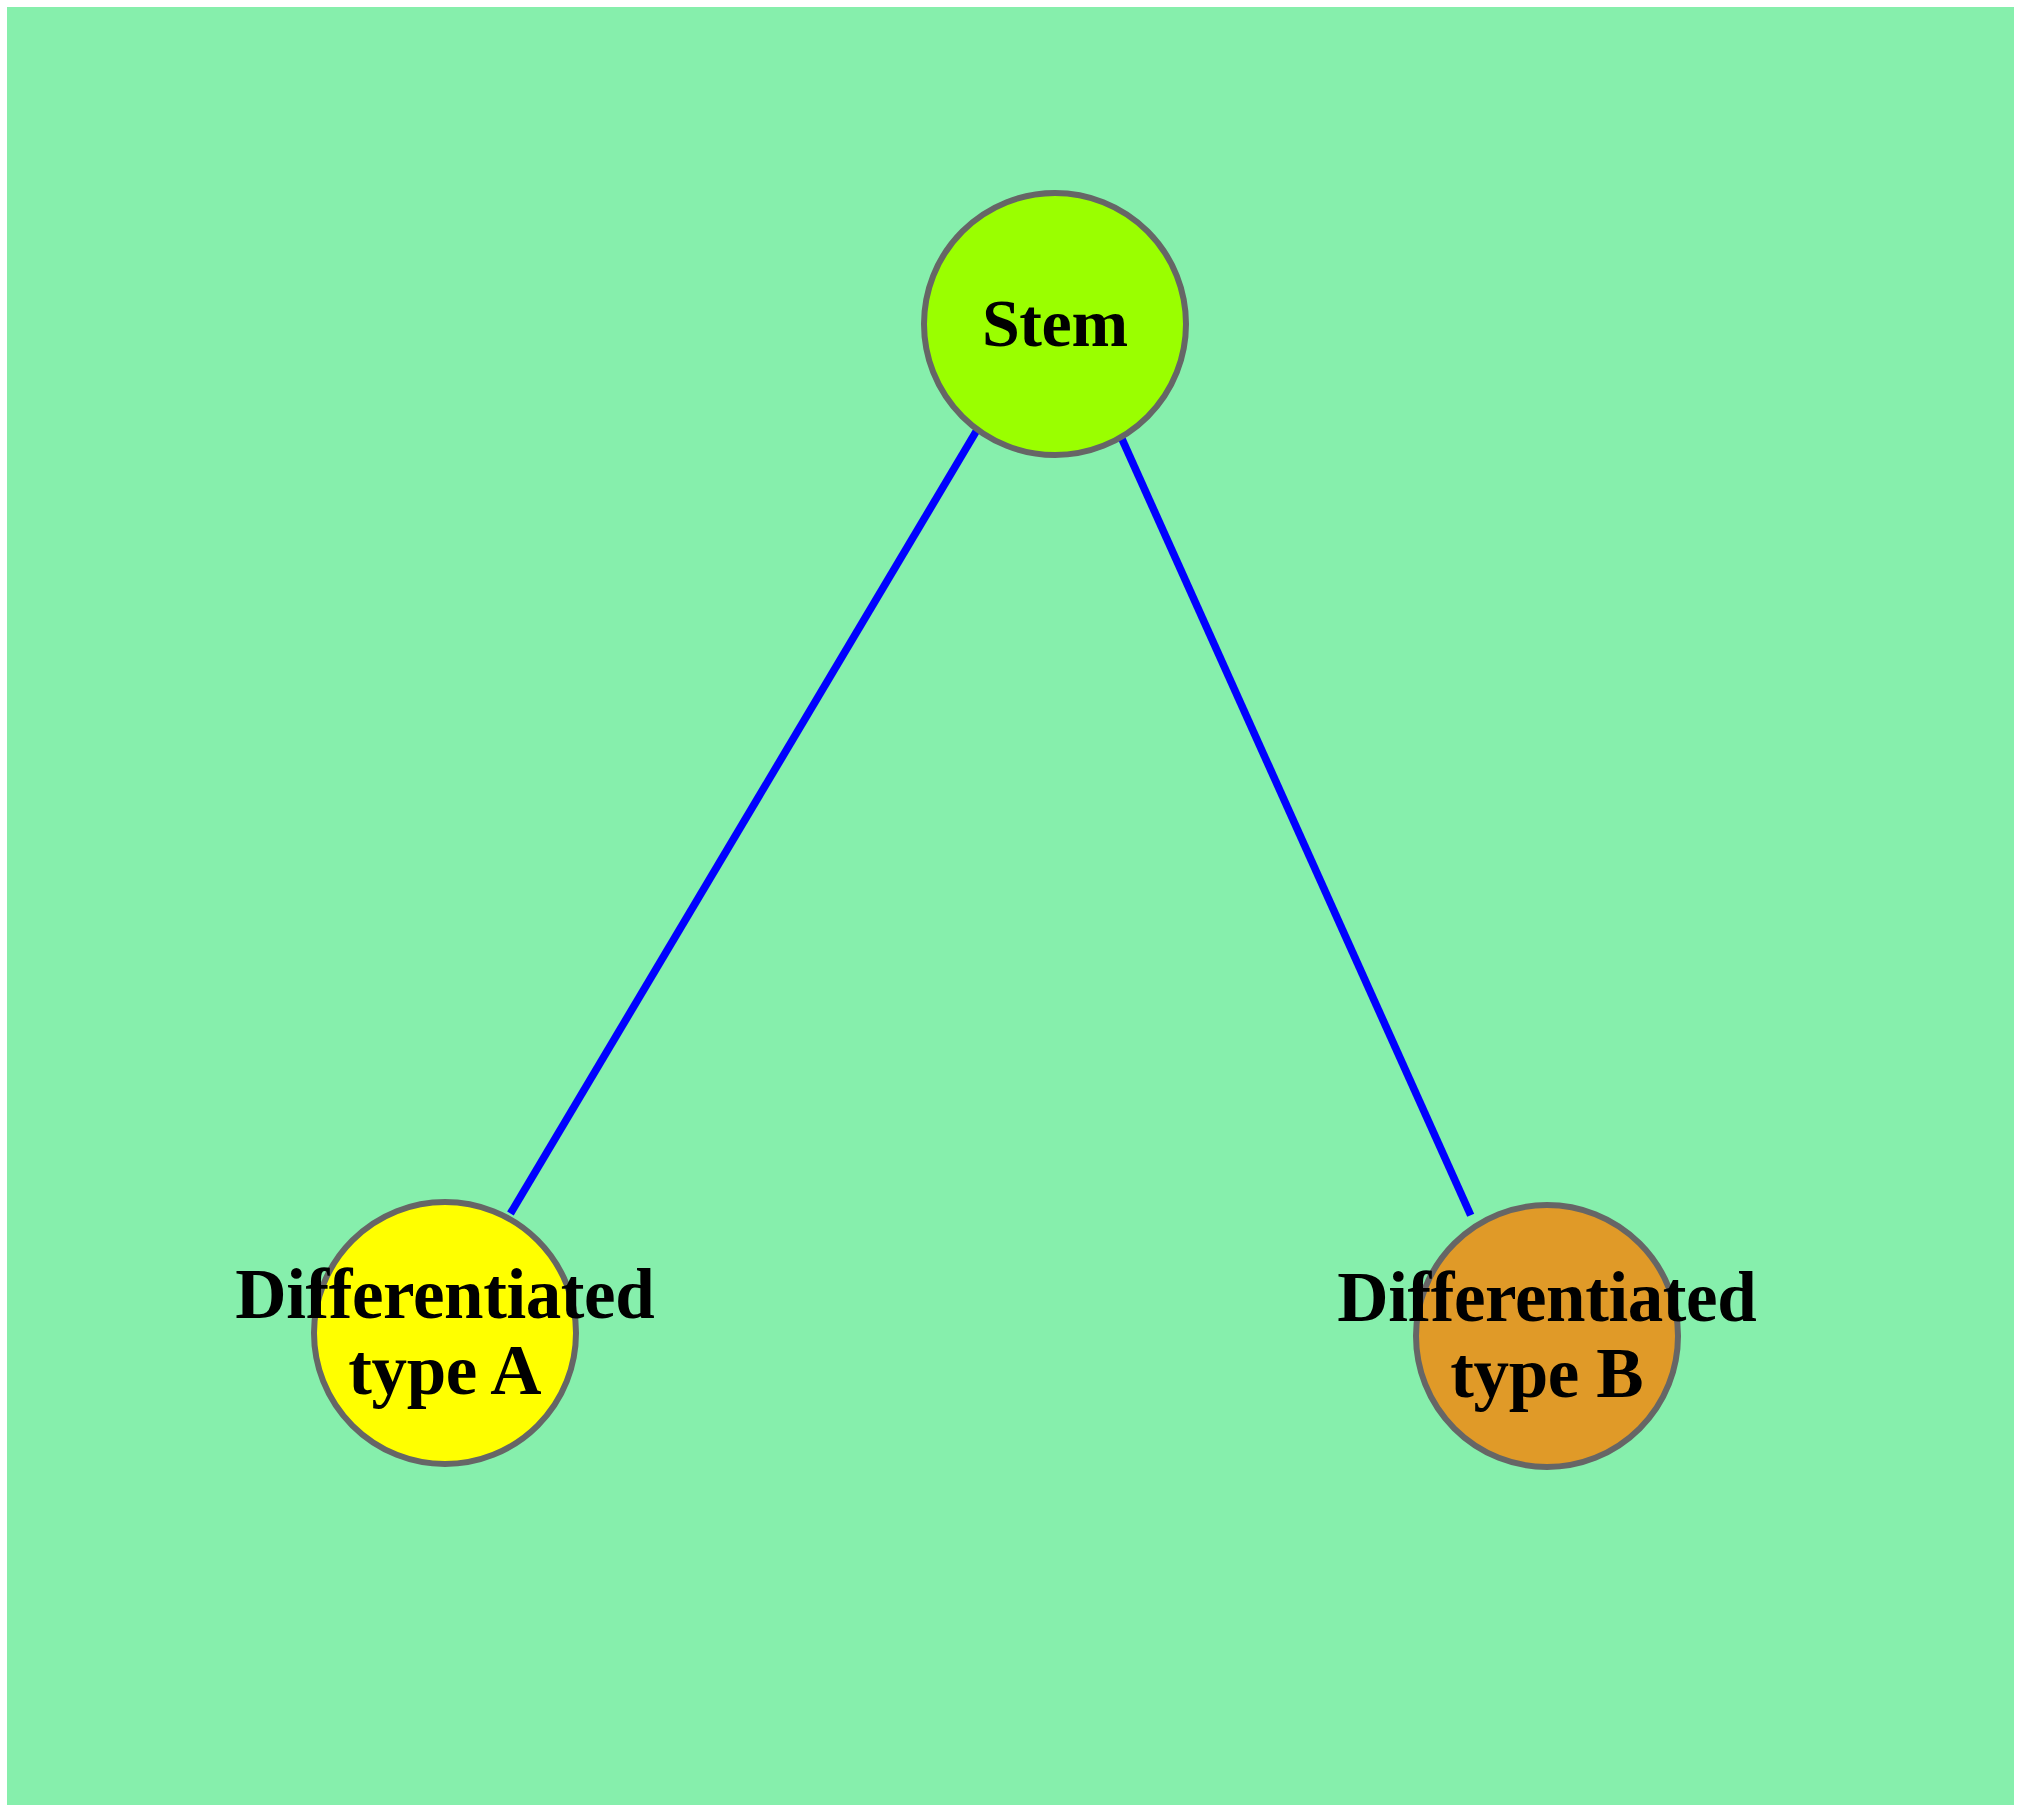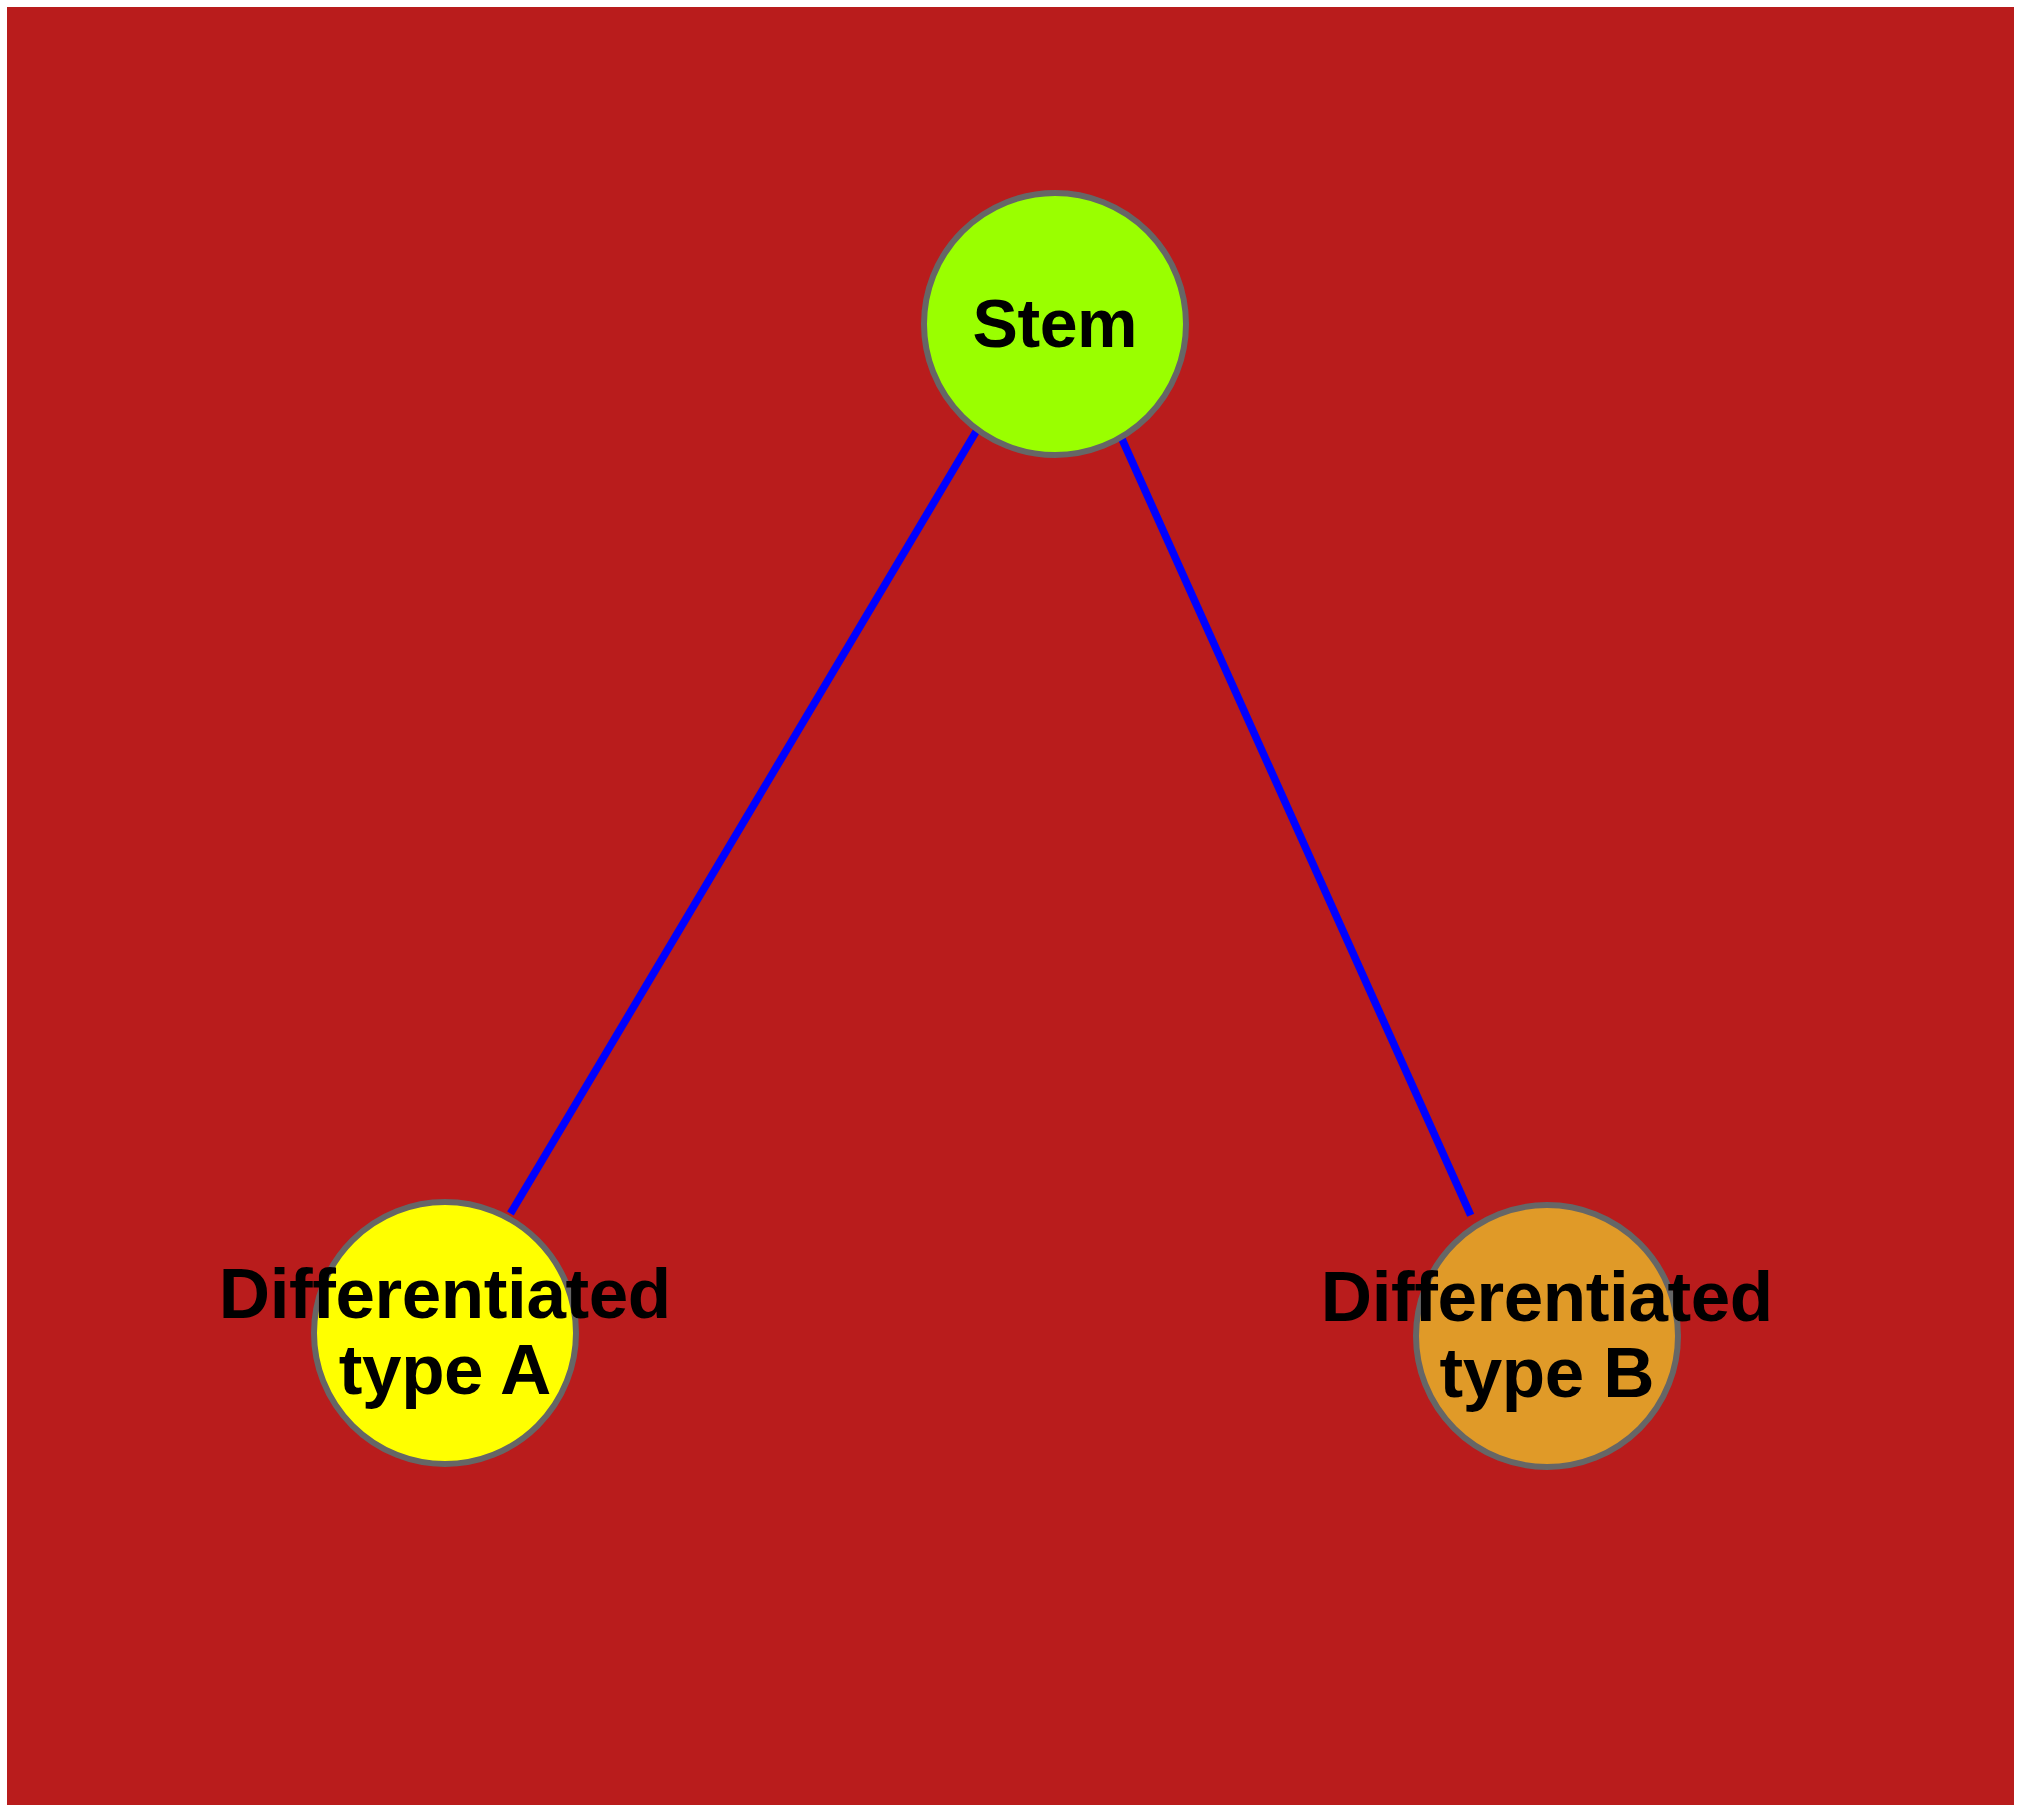--- a/index.html
+++ b/index.html
@@ -79,21 +79,21 @@
     top: 1195px;
     width: 268px;
     height: 268px;
     background: #e09a28;
   }
   #node-diff-b .node-label { font-size: 71px; }
 </style>
 </head>
 <body style="background: rgb(255, 255, 255);">
 
-<div id="graph-canvas" style="background: #b91c1c;">
+<div id="graph-canvas" style="background: #86efac; font-family: Liberation Serif, serif;">
 
   <svg id="edge-layer" viewBox="0 0 2368 2122" preserveAspectRatio="none">
     <line x1="1144" y1="500" x2="594" y2="1424" stroke="#0000ff" stroke-width="9" stroke-linecap="butt"></line>
     <line x1="1312" y1="502" x2="1727" y2="1426" stroke="#0000ff" stroke-width="9" stroke-linecap="butt"></line>
   </svg>
 
   <div class="node" id="node-stem" style="left: 914px; top: 183px; width: 268px; height: 268px; background: rgb(154, 255, 0); border-color: rgb(102, 102, 102); border-width: 6px;">
     <span class="node-label" style="font-size: 68px; color: rgb(0, 0, 0);">Stem</span>
   </div>
 

